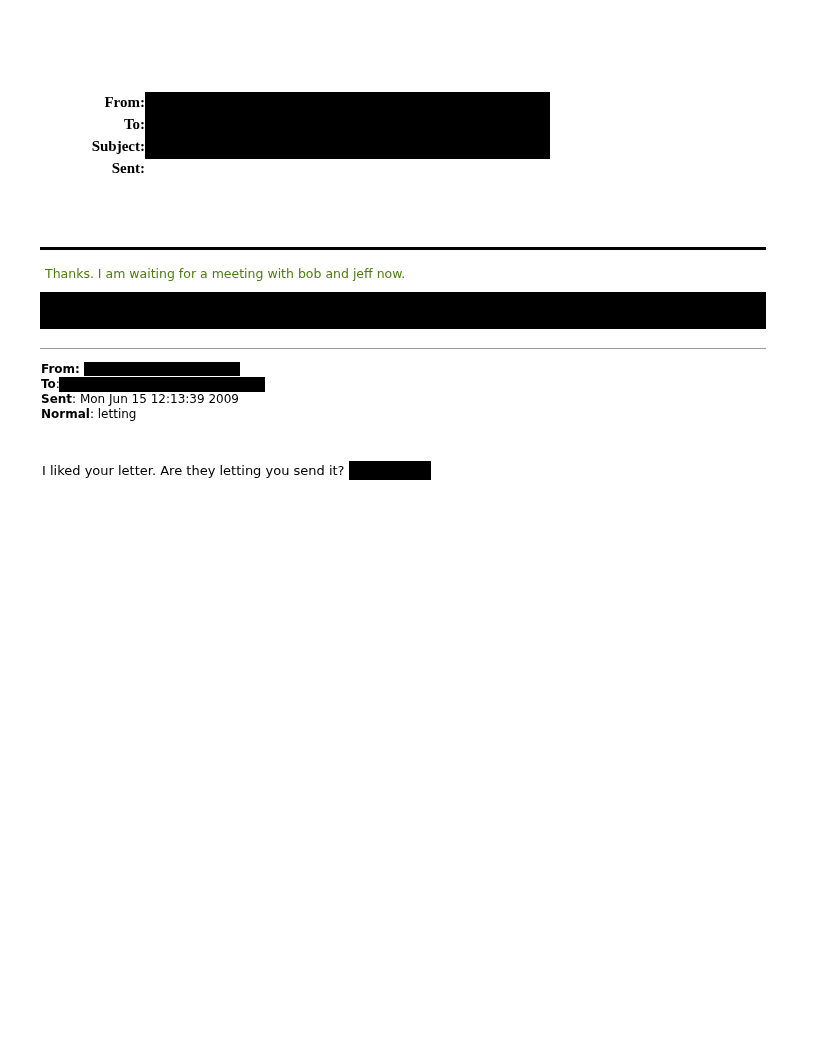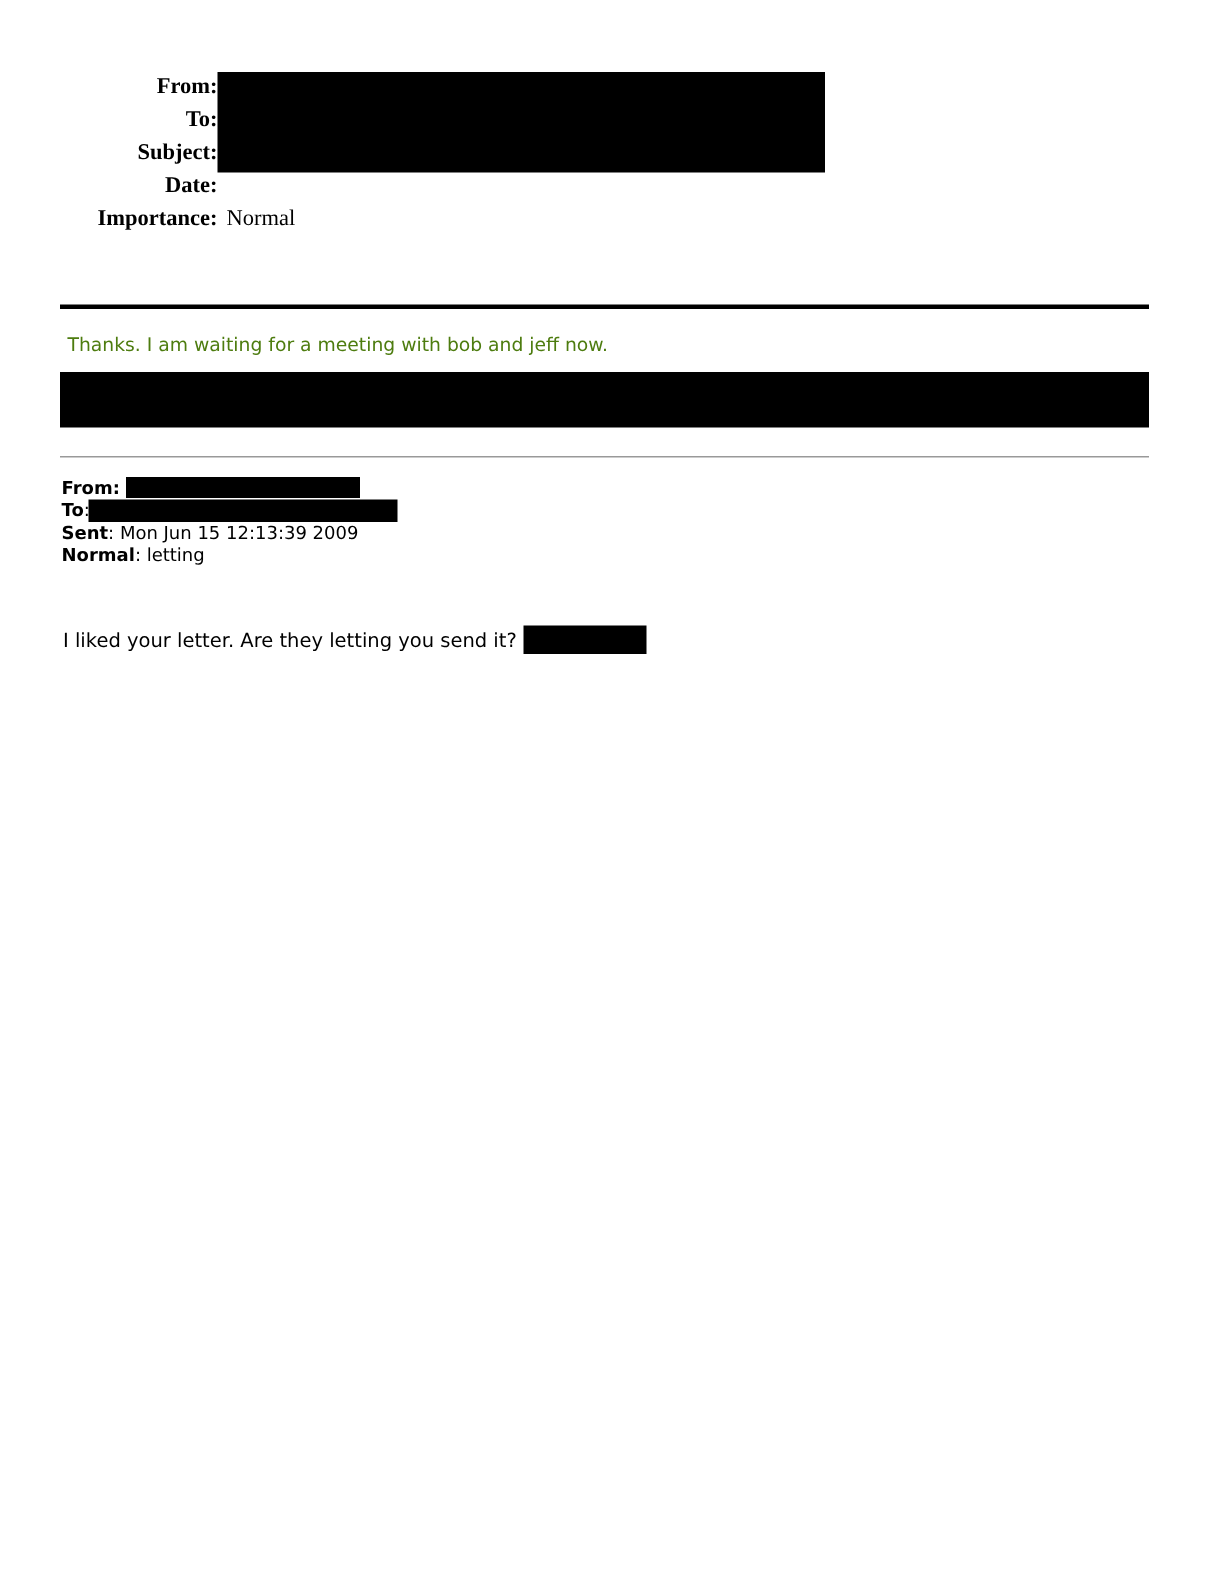--- a/index.html
+++ b/index.html
@@ -6,20 +6,21 @@
     margin: 0;
     padding: 0;
     background: #ffffff;
   }
   .page {
     position: relative;
     width: 816px;
     height: 900px;
     background: #ffffff;
     overflow: hidden;
+    margin-top: 44px;
   }
 
   
   .hdr {
     position: absolute;
     left: 40px;
     top: 48px;
     width: 730px;
     font-family: "Liberation Serif", "DejaVu Serif", serif;
     font-size: 15px;
@@ -151,25 +152,21 @@
     </div>
     <div class="hdr-row">
       <div class="hdr-label">To:</div>
       <div class="hdr-value"></div>
     </div>
     <div class="hdr-row">
       <div class="hdr-label">Subject:</div>
       <div class="hdr-value">Re: letter</div>
     </div>
     <div class="hdr-row">
-      <div class="hdr-label">Date:</div>
-    </div>
-    <div class="hdr-row">
-      <div class="hdr-label">Importance:</div>
-      <div class="hdr-value">Normal</div>
+      <div class="hdr-label">Sent:</div>
     </div>
   </div>
 
   <div class="redact-from-to"></div>
 
   <div class="rule-thick"></div>
 
   <div class="reply-text">Thanks. I am waiting for a meeting with bob and jeff now.</div>
 
   <div class="redact-body"></div>

